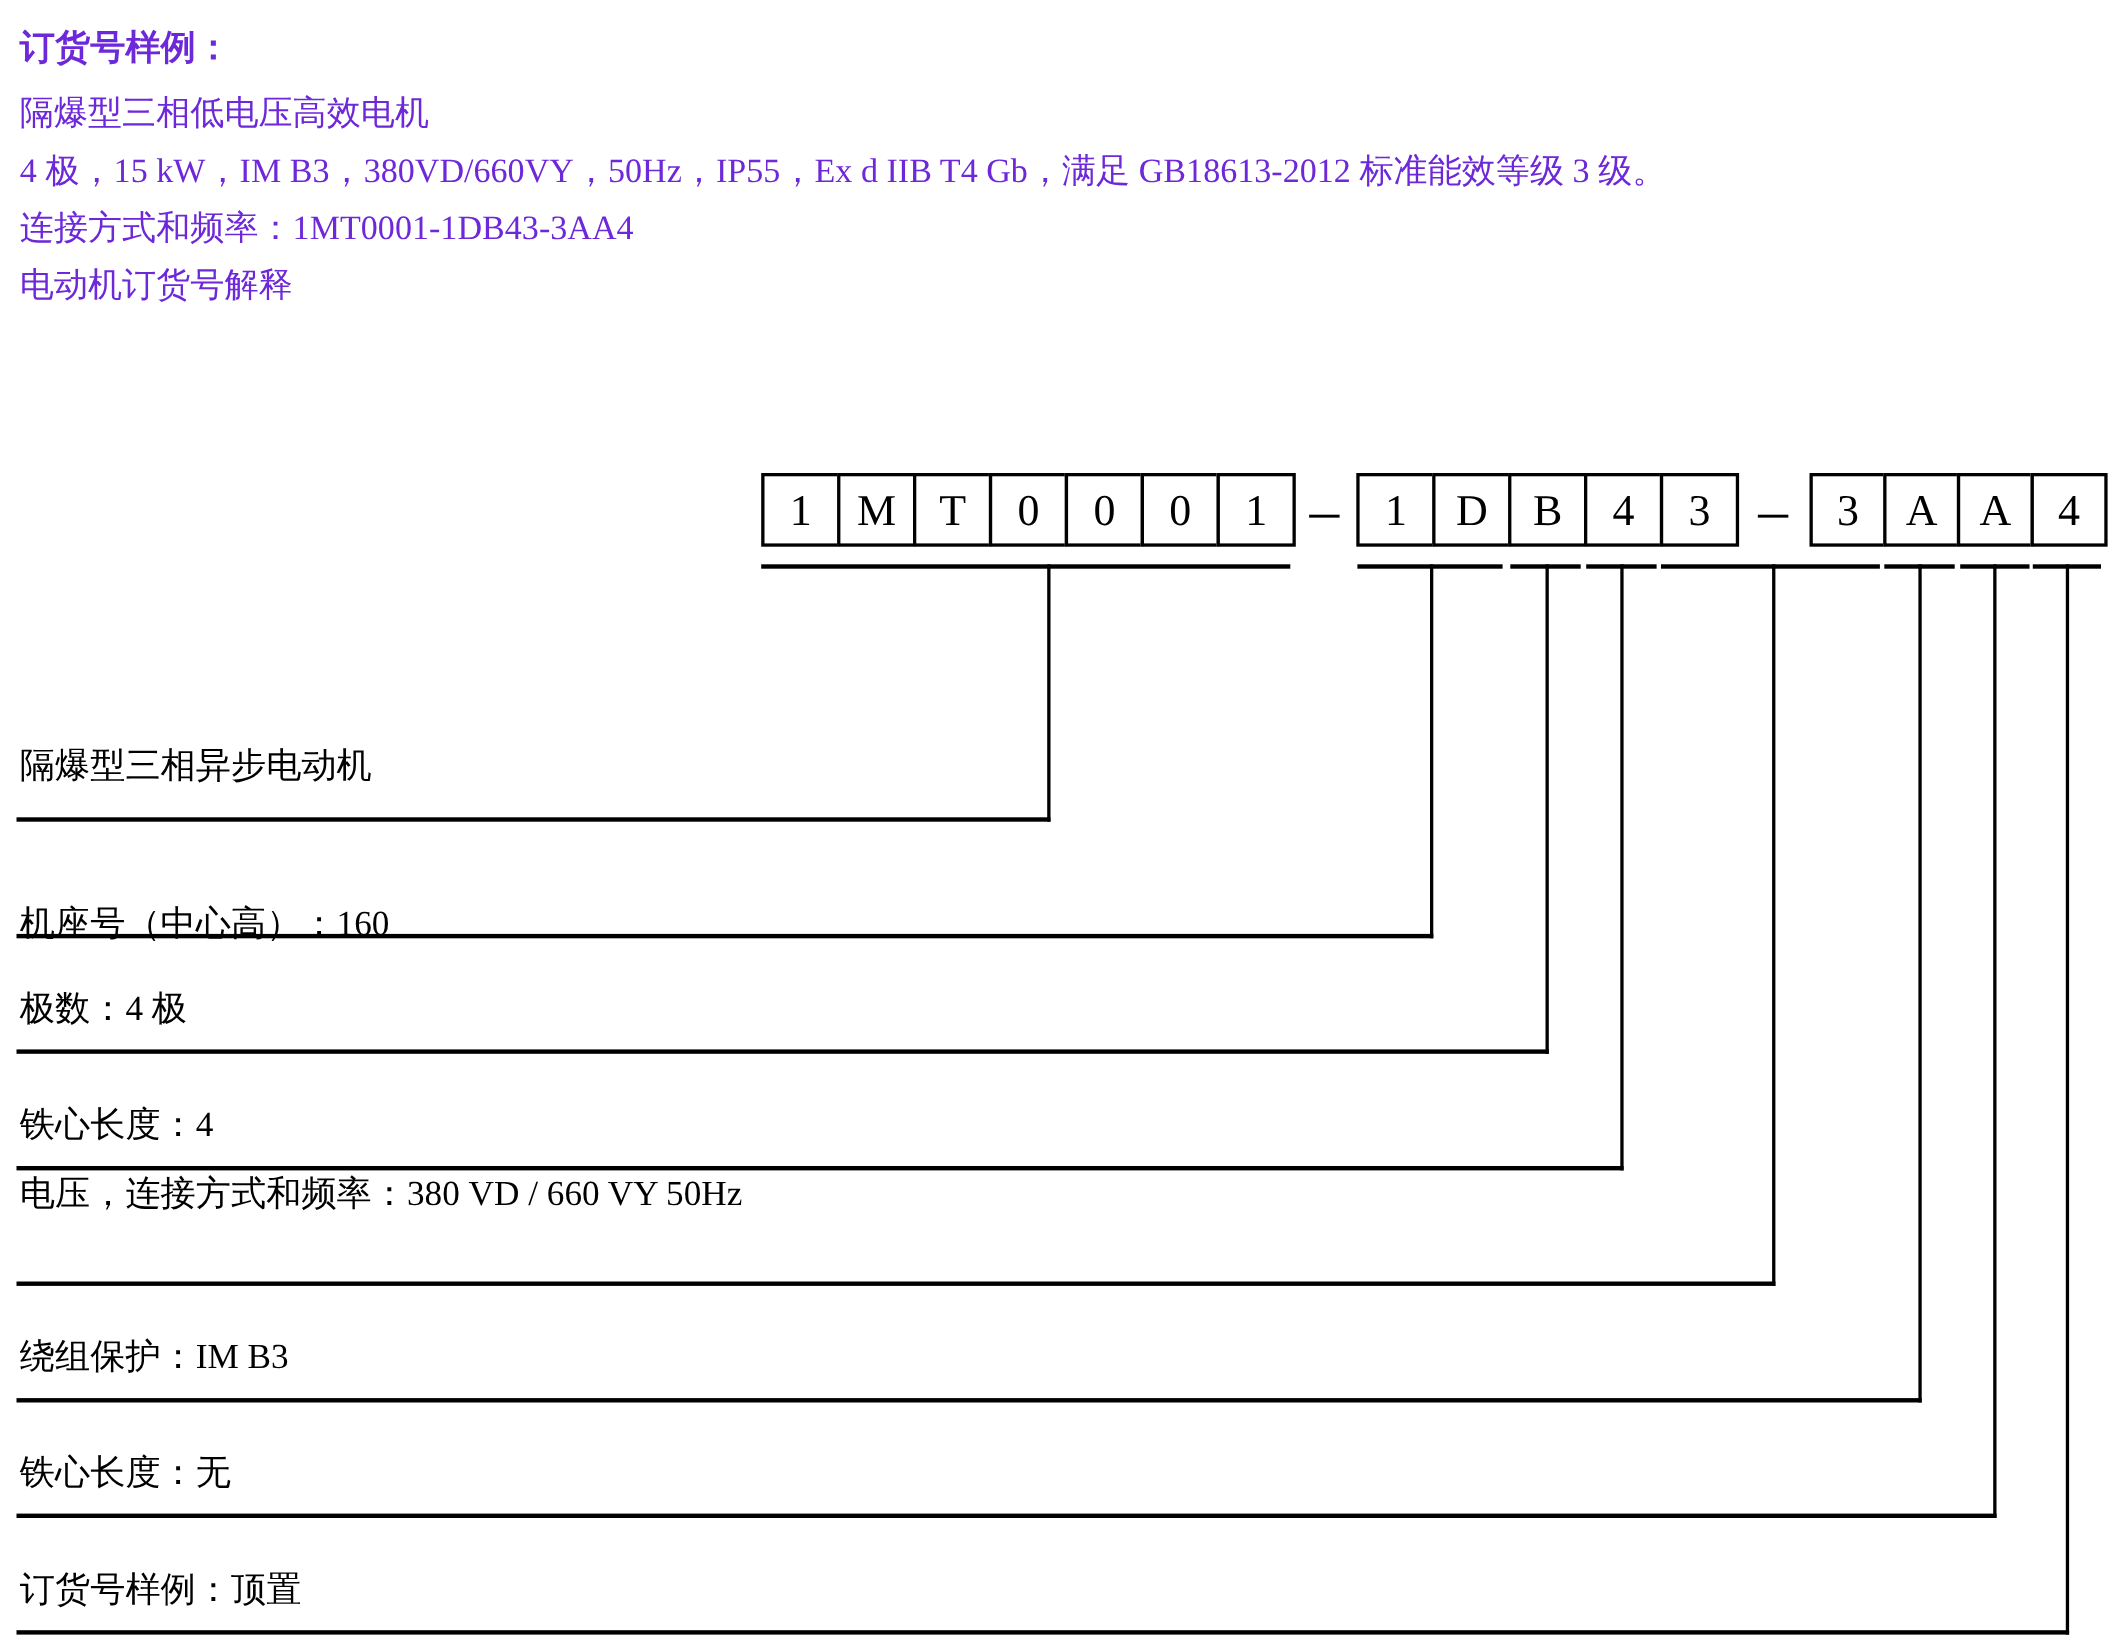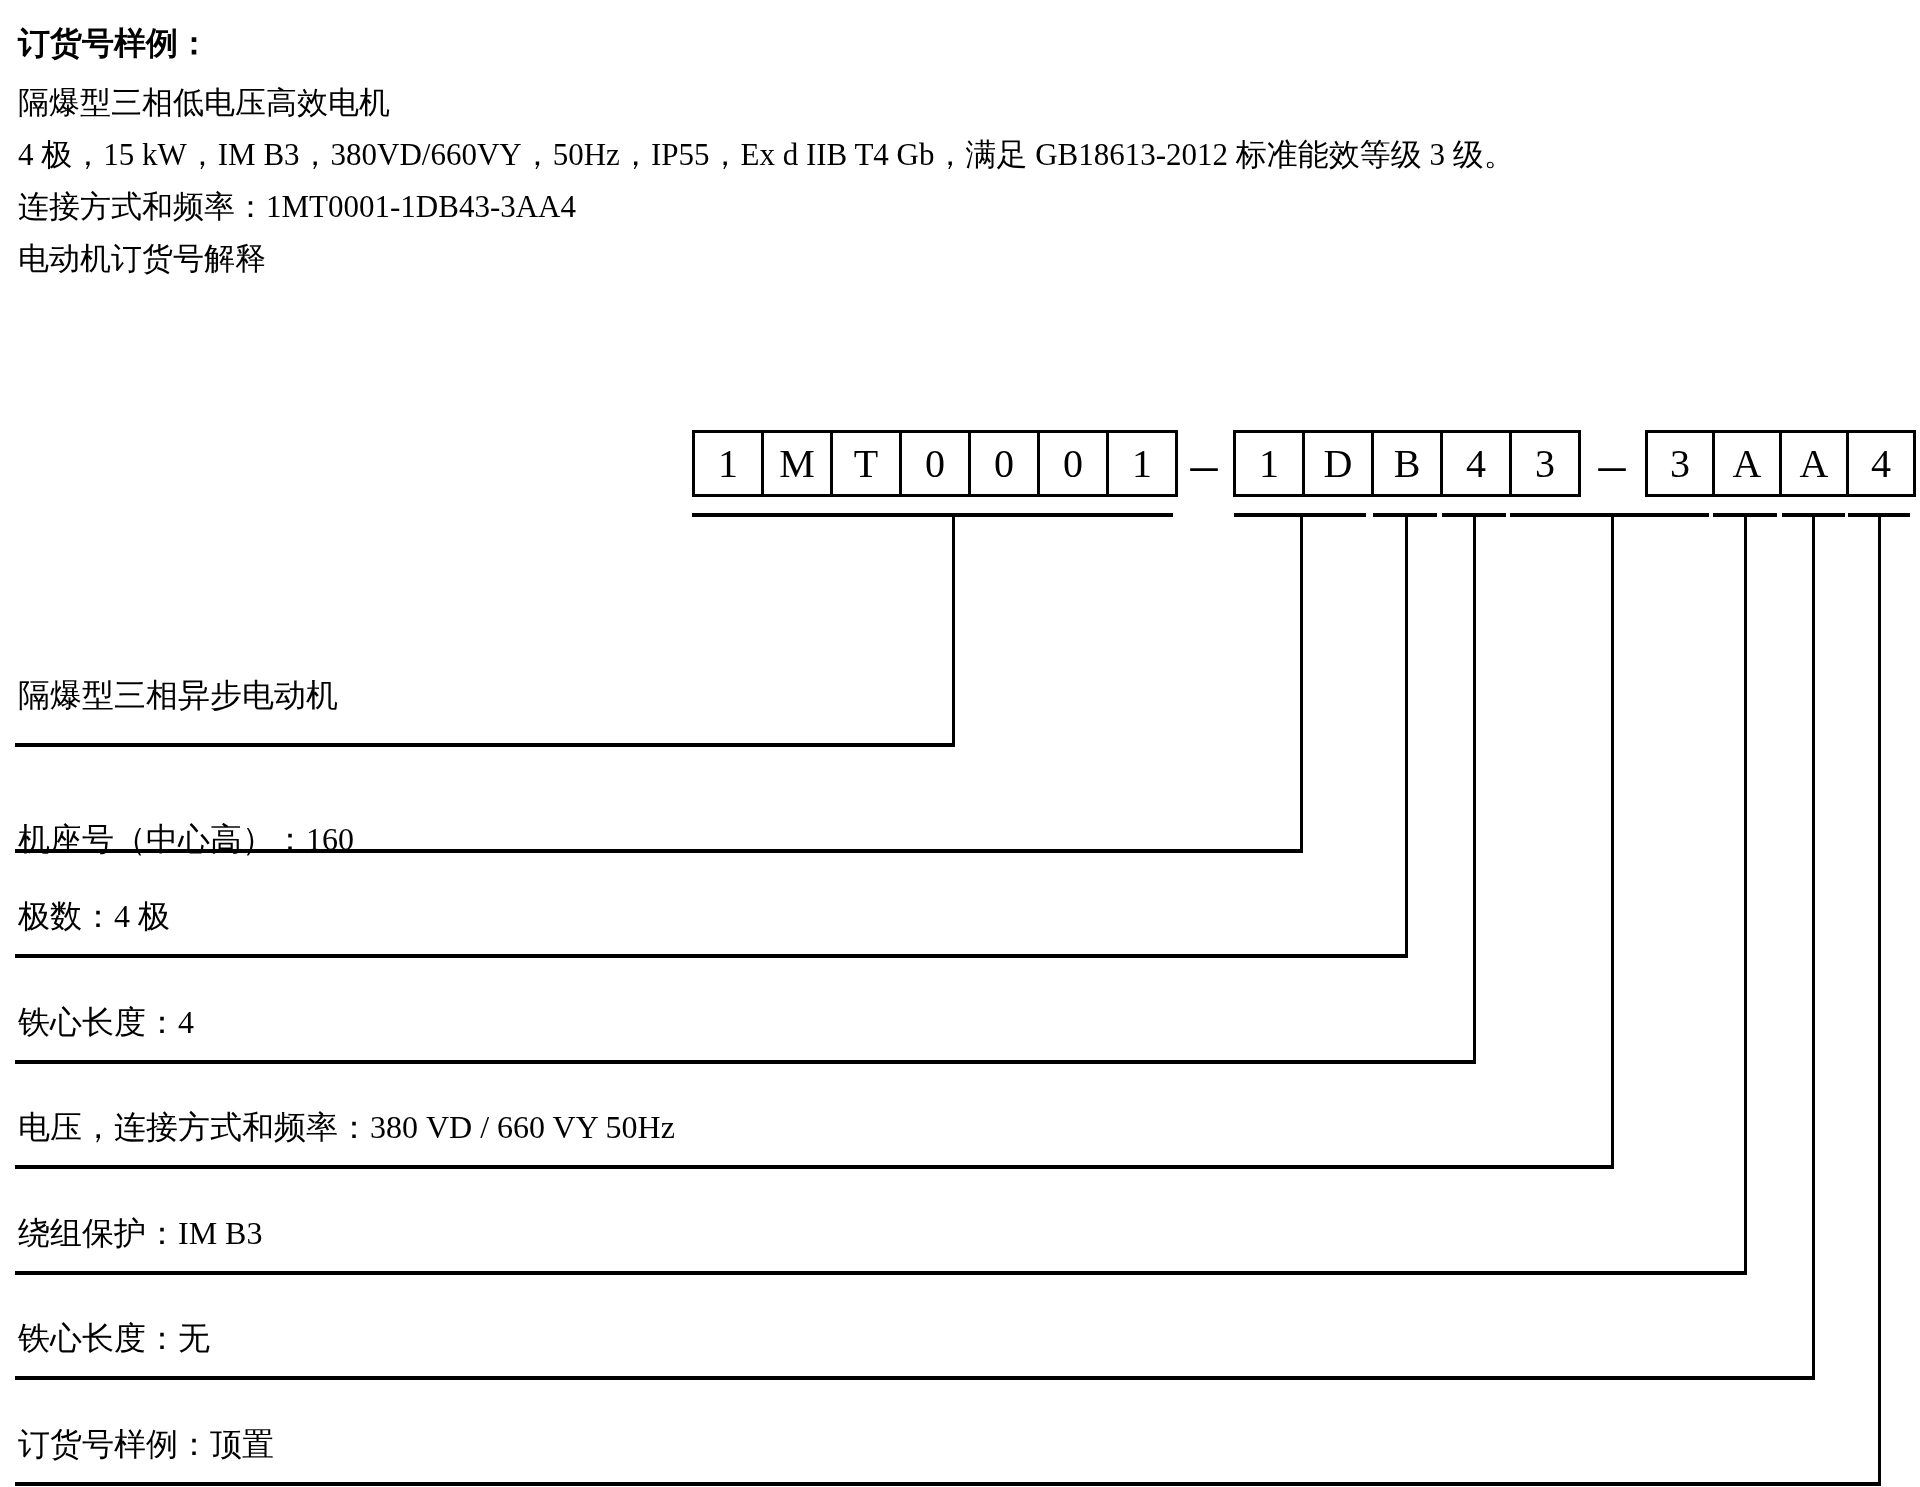--- a/index.html
+++ b/index.html
@@ -14,21 +14,21 @@
     background: #ffffff;
     font-family: "Liberation Serif", "DejaVu Serif", serif;
     color: #000000;
     overflow: hidden;
   }
   .txt {
     position: absolute;
     white-space: nowrap;
     font-size: 31px;
     line-height: 1.2;
-    color: #000000;
+    color: #6d28d9;
   }
   .bold { font-weight: bold; font-size: 32px; }
   
   .cell {
     position: absolute;
     box-sizing: border-box;
     border: 3px solid #000;
     background: #fff;
     display: flex;
     align-items: center;
@@ -98,21 +98,21 @@
       <div class="hline" style="left: 15px; top: 849px; width: 1288px;"></div>
       <div class="legend-label" style="left: 18px; top: 793px; margin-top: 28px;">机座号（中心高）：160</div>
       <div class="vline" style="left: 1405px; top: 513px; height: 445px;"></div>
       <div class="hline" style="left: 15px; top: 954px; width: 1393px;"></div>
       <div class="legend-label" style="left: 18px; top: 898px;">极数：4 极</div>
       <div class="vline" style="left: 1473px; top: 513px; height: 551px;"></div>
       <div class="hline" style="left: 15px; top: 1060px; width: 1461px;"></div>
       <div class="legend-label" style="left: 18px; top: 1004px;">铁心长度：4</div>
       <div class="vline" style="left: 1611px; top: 513px; height: 656px;"></div>
       <div class="hline" style="left: 15px; top: 1165px; width: 1599px;"></div>
-      <div class="legend-label" style="left: 18px; top: 1109px; text-align: center;">电压，连接方式和频率：380 VD / 660 VY 50Hz</div>
+      <div class="legend-label" style="left: 18px; top: 1066px; text-align: center;">电压，连接方式和频率：380 VD / 660 VY 50Hz</div>
       <div class="vline" style="left: 1744px; top: 513px; height: 762px;"></div>
       <div class="hline" style="left: 15px; top: 1271px; width: 1732px;"></div>
       <div class="legend-label" style="left: 18px; top: 1215px;">绕组保护：IM B3</div>
       <div class="vline" style="left: 1812px; top: 513px; height: 867px;"></div>
       <div class="hline" style="left: 15px; top: 1376px; width: 1800px;"></div>
       <div class="legend-label" style="left: 18px; top: 1320px;">铁心长度：无</div>
       <div class="vline" style="left: 1878px; top: 513px; height: 973px;"></div>
       <div class="hline" style="left: 15px; top: 1482px; width: 1866px;"></div>
       <div class="legend-label" style="left: 18px; top: 1426px;">订货号样例：顶置</div>
     </div>

